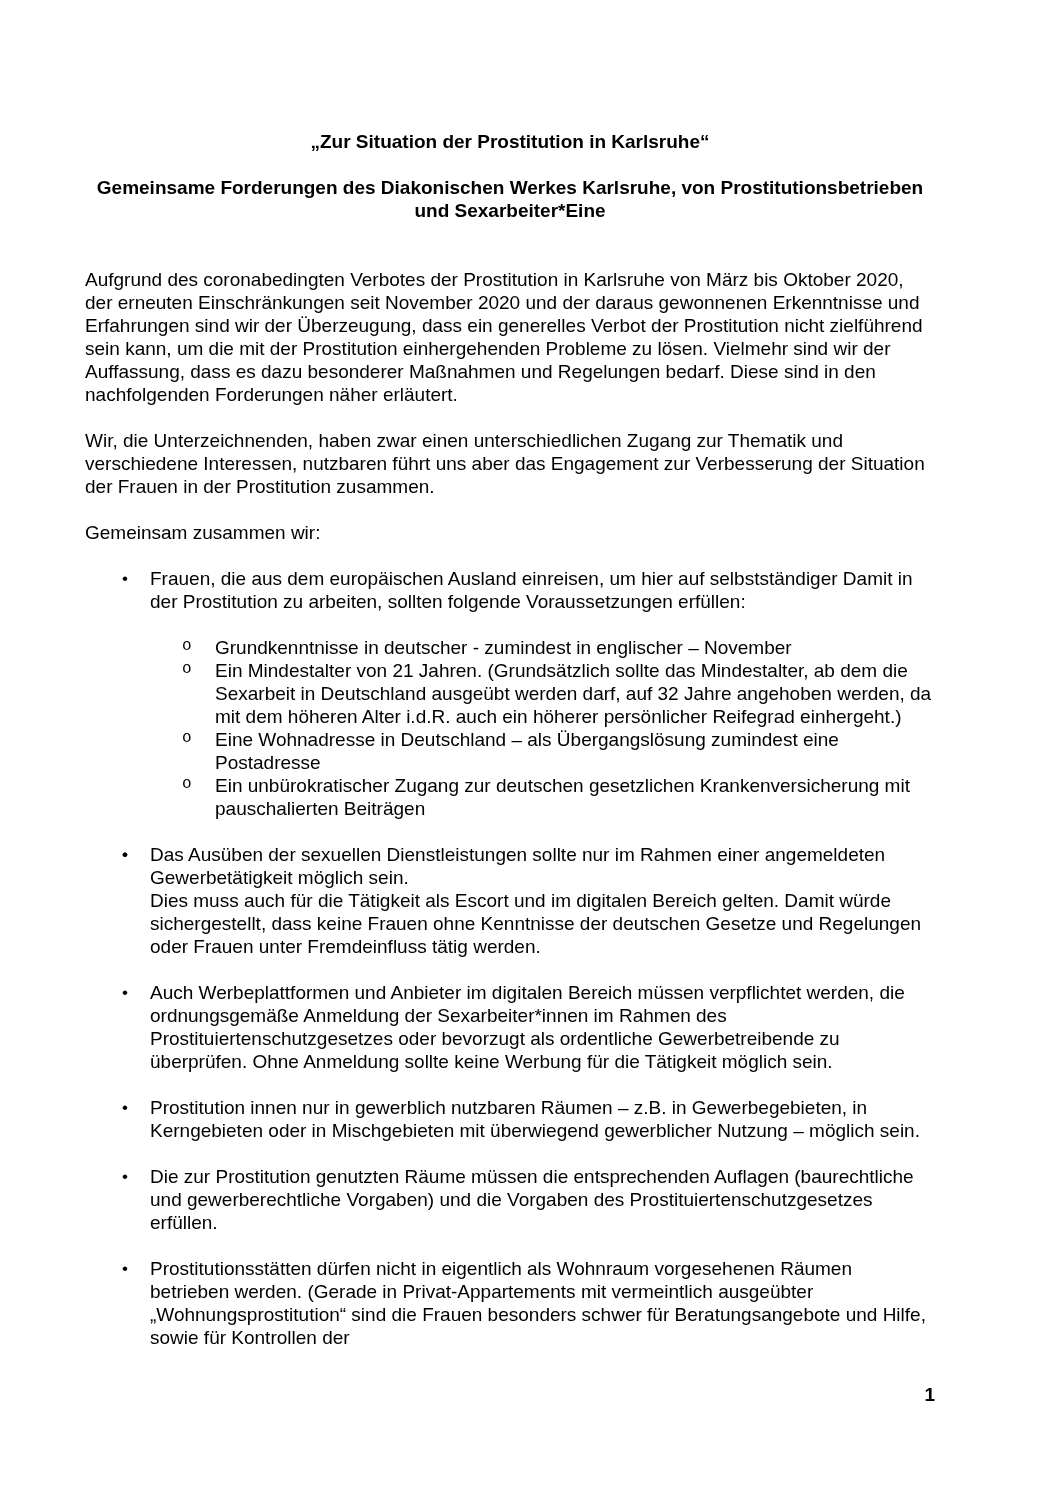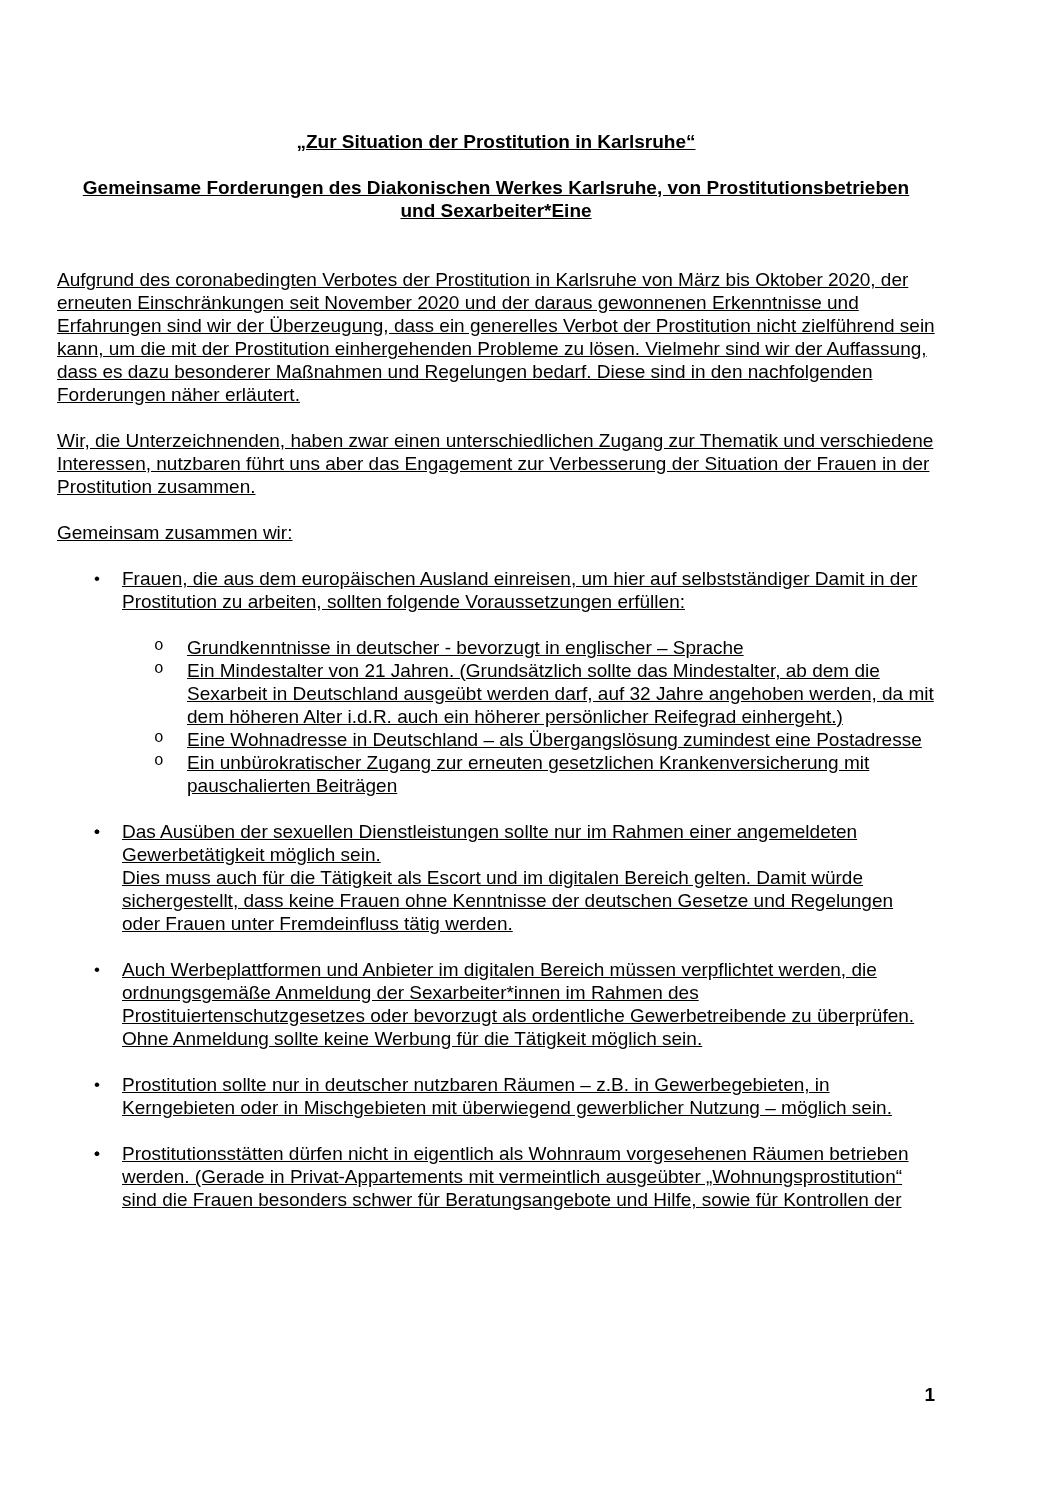--- a/index.html
+++ b/index.html
@@ -6,24 +6,23 @@
   html, body { margin: 0; padding: 0; background: #ffffff; }
   .page {
     width: 1058px;
     height: 1497px;
     margin: 0 auto;
     background: #ffffff;
     color: #000000;
     font-family: "Liberation Sans", "DejaVu Sans", sans-serif;
     font-size: 19px;
     line-height: 23px;
-    padding: 130px 123px 0 57px;
+    padding: 130px 123px 0 85px;
     position: relative;
     overflow: hidden;
-    text-decoration: underline;
   }
   .title {
     font-weight: bold;
     text-align: center;
     margin: 0 0 23px 0;
   }
   .subtitle {
     font-weight: bold;
     text-align: center;
     margin: 0 0 46px 0;
@@ -84,28 +83,28 @@
 und Sexarbeiter*Eine</div>
 
   <p class="body-para">Aufgrund des coronabedingten Verbotes der Prostitution in Karlsruhe von März bis Oktober 2020, der erneuten Einschränkungen seit November 2020 und der daraus gewonnenen Erkenntnisse und Erfahrungen sind wir der Überzeugung, dass ein generelles Verbot der Prostitution nicht zielführend sein kann, um die mit der Prostitution einhergehenden Probleme zu lösen. Vielmehr sind wir der Auffassung, dass es dazu besonderer Maßnahmen und Regelungen bedarf. Diese sind in den nachfolgenden Forderungen näher erläutert.</p>
 
   <p class="body-para">Wir, die Unterzeichnenden, haben zwar einen unterschiedlichen Zugang zur Thematik und verschiedene Interessen, nutzbaren führt uns aber das Engagement zur Verbesserung der Situation der Frauen in der Prostitution zusammen.</p>
 
   <p class="body-para">Gemeinsam zusammen wir:</p>
 
   <ul class="demands" id="demands-list">
       <li class="demand"><span class="marker">•</span><span class="demand-text">Frauen, die aus dem europäischen Ausland einreisen, um hier auf selbstständiger Damit in der Prostitution zu arbeiten, sollten folgende Voraussetzungen erfüllen:</span><ul class="sub-list">
-          <li class="sub-item"><span class="marker">o</span><span class="sub-text">Grundkenntnisse in deutscher - bevorzugt in englischer – Sprache</span></li>
+          <li class="sub-item"><span class="marker">o</span><span class="sub-text">Grundkenntnisse in deutscher - zumindest in englischer – November</span></li>
           <li class="sub-item"><span class="marker">o</span><span class="sub-text">Ein Mindestalter von 21 Jahren. (Grundsätzlich sollte das Mindestalter, ab dem die Sexarbeit in Deutschland ausgeübt werden darf, auf 32 Jahre angehoben werden, da mit dem höheren Alter i.d.R.  auch ein höherer persönlicher Reifegrad einhergeht.)</span></li>
           <li class="sub-item"><span class="marker">o</span><span class="sub-text">Eine Wohnadresse in Deutschland – als Übergangslösung zumindest eine Postadresse</span></li>
-          <li class="sub-item"><span class="marker">o</span><span class="sub-text">Ein unbürokratischer Zugang zur erneuten gesetzlichen Krankenversicherung mit pauschalierten Beiträgen</span></li>
+          <li class="sub-item"><span class="marker">o</span><span class="sub-text">Ein unbürokratischer Zugang zur deutschen gesetzlichen Krankenversicherung mit pauschalierten Beiträgen</span></li>
         </ul></li>
       <li class="demand"><span class="marker">•</span></li>
       <li class="demand"><span class="marker">•</span><span class="demand-text">Das Ausüben der sexuellen Dienstleistungen sollte nur im Rahmen einer angemeldeten Gewerbetätigkeit möglich sein.
 Dies muss auch für die Tätigkeit als Escort und im digitalen Bereich gelten. Damit würde sichergestellt, dass keine Frauen ohne Kenntnisse der deutschen Gesetze und Regelungen oder Frauen unter Fremdeinfluss tätig werden.</span></li>
       <li class="demand"><span class="marker">•</span><span class="demand-text">Auch Werbeplattformen und Anbieter im digitalen Bereich müssen verpflichtet werden, die ordnungsgemäße Anmeldung der Sexarbeiter*innen im Rahmen des Prostituiertenschutzgesetzes oder bevorzugt als ordentliche Gewerbetreibende zu überprüfen. Ohne Anmeldung sollte keine Werbung für die Tätigkeit möglich sein.</span></li>
-      <li class="demand"><span class="marker">•</span><span class="demand-text">Prostitution sollte nur in deutscher nutzbaren Räumen – z.B. in Gewerbegebieten, in Kerngebieten oder in Mischgebieten mit überwiegend gewerblicher Nutzung – möglich sein.</span></li>
-      <li class="demand"><span class="marker">•</span></li>
+      <li class="demand"><span class="marker">•</span><span class="demand-text">Prostitution innen nur in gewerblich nutzbaren Räumen – z.B. in Gewerbegebieten, in Kerngebieten oder in Mischgebieten mit überwiegend gewerblicher Nutzung – möglich sein.</span></li>
+      <li class="demand"><span class="marker">•</span><span class="demand-text">Die zur Prostitution genutzten Räume müssen die entsprechenden Auflagen (baurechtliche und gewerberechtliche Vorgaben) und die Vorgaben des Prostituiertenschutzgesetzes erfüllen.</span></li>
       <li class="demand"><span class="marker">•</span><span class="demand-text">Prostitutionsstätten dürfen nicht in eigentlich als Wohnraum vorgesehenen Räumen betrieben werden. (Gerade in Privat-Appartements mit vermeintlich ausgeübter „Wohnungsprostitution“ sind die Frauen besonders schwer für Beratungsangebote und Hilfe, sowie für Kontrollen der</span></li>
     </ul>
 
   <div class="page-number">1</div>
 </div>
 
 </body></html>

